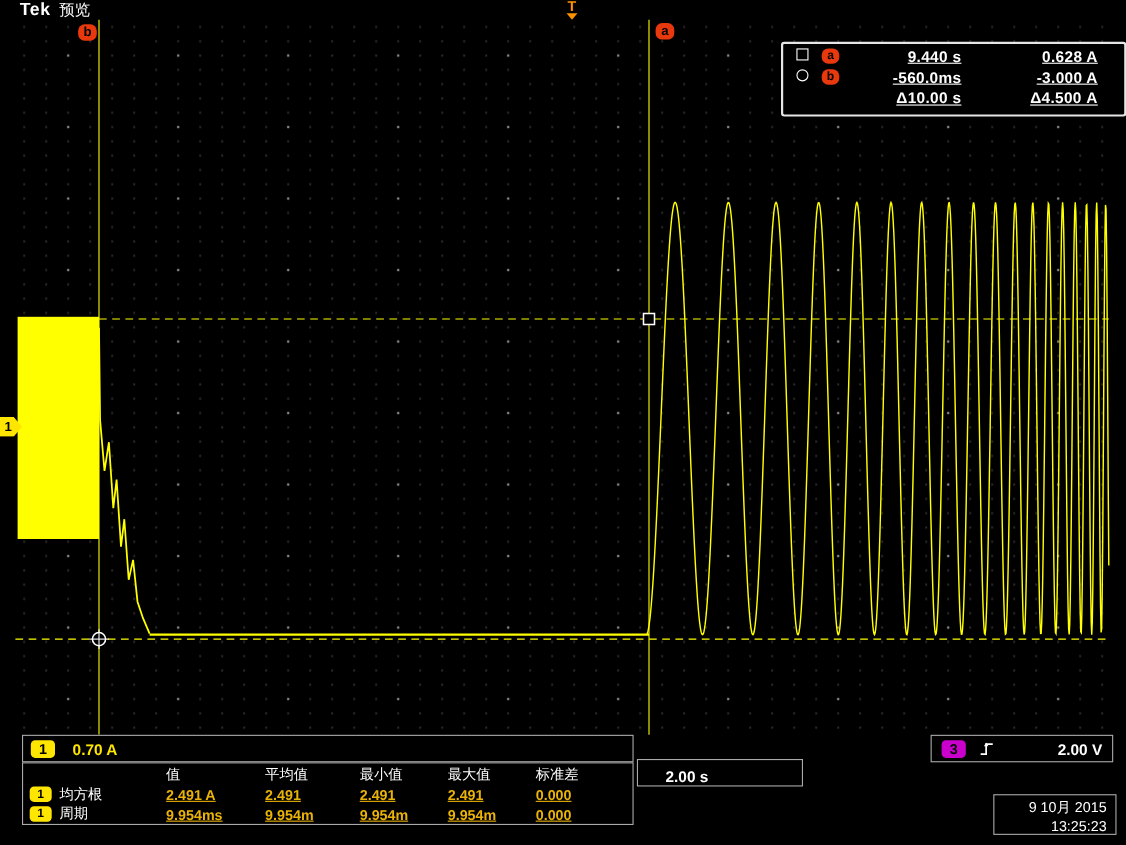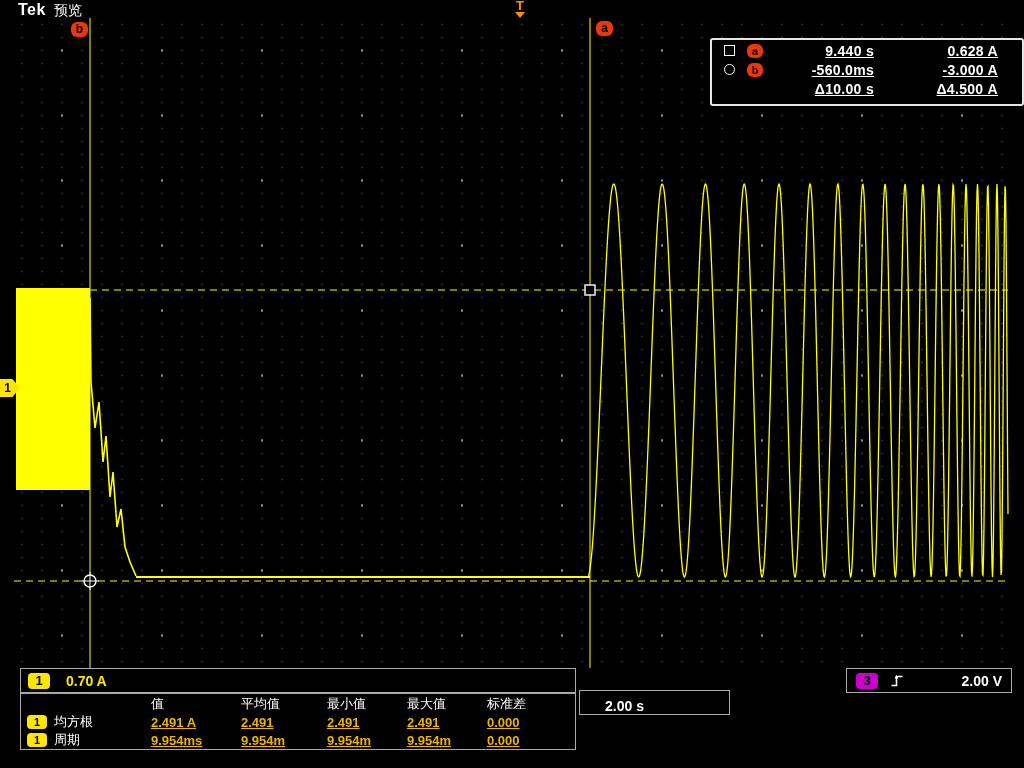--- a/index.html
+++ b/index.html
@@ -174,14 +174,18 @@
         <span>周期</span>
       </span>
       <span class="mval">9.954ms</span>
       <span class="mval">9.954m</span>
       <span class="mval">9.954m</span>
       <span class="mval">9.954m</span>
       <span class="mval">0.000</span>
     </div>
   </div>
 
+  <div id="date-box" class="box">
+    <div>9 10月 2015</div>
+    <div>13:25:23</div>
+  </div>
 
 </div>
 
 </body></html>

